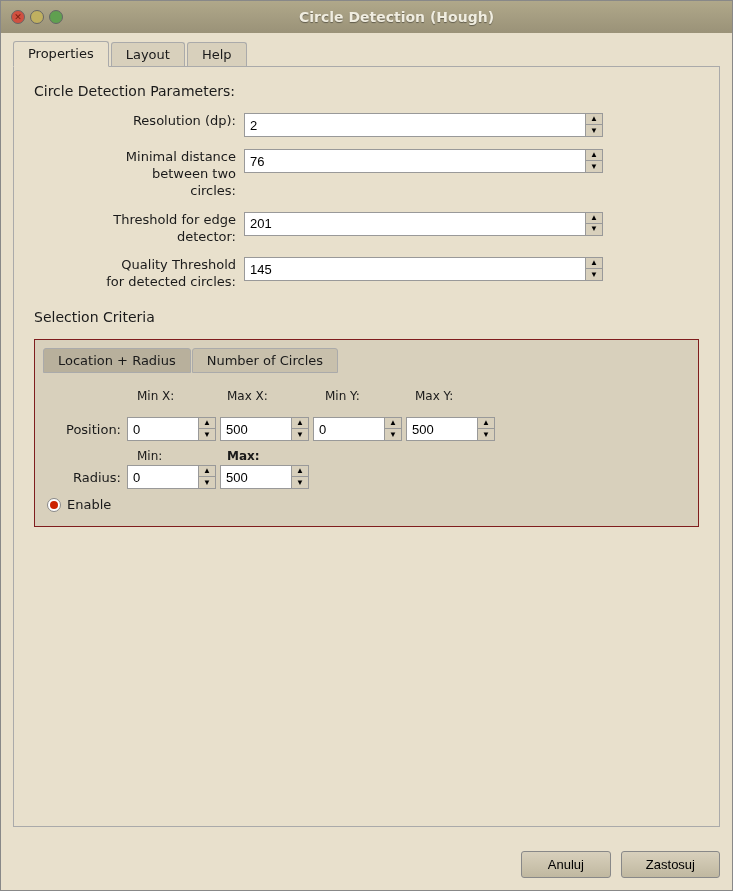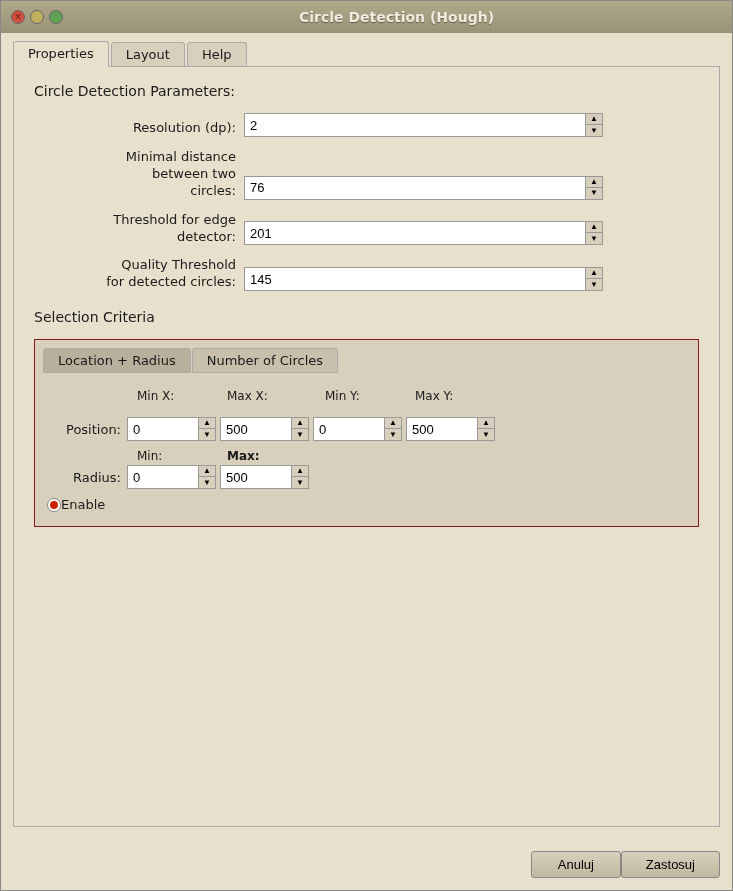--- a/index.html
+++ b/index.html
@@ -104,21 +104,21 @@
     
     .section-title {
       font-weight: normal;
       font-size: 14px;
       margin-bottom: 14px;
     }
 
     
     .form-row {
       display: flex;
-      align-items: flex-end;
+      align-items: flex-start;
       margin-bottom: 12px;
     }
 
     .form-label {
       text-align: right;
       padding-right: 8px;
       min-width: 210px;
       flex-shrink: 0;
       line-height: 1.3;
     }
@@ -209,20 +209,21 @@
     .grid-label {
       text-align: right;
       padding-right: 6px;
       width: 80px;
       flex-shrink: 0;
     }
 
     .enable-row {
       display: flex;
       align-items: center;
+      gap: 6px;
       margin-top: 6px;
     }
 
     .radio-btn {
       width: 14px;
       height: 14px;
       border-radius: 50%;
       border: 1px solid #888;
       background: #fff;
       display: flex;
@@ -235,20 +236,21 @@
       width: 8px;
       height: 8px;
       border-radius: 50%;
       background: #cc2200;
     }
 
     
     .bottom-bar {
       display: flex;
       justify-content: flex-end;
+      gap: 10px;
       padding: 12px 12px 12px 0;
     }
 
     .btn {
       padding: 5px 24px;
       border: 1px solid #888;
       background: linear-gradient(to bottom, #d8d0bc, #c0b8a0);
       cursor: pointer;
       font-size: 13px;
       border-radius: 3px;

